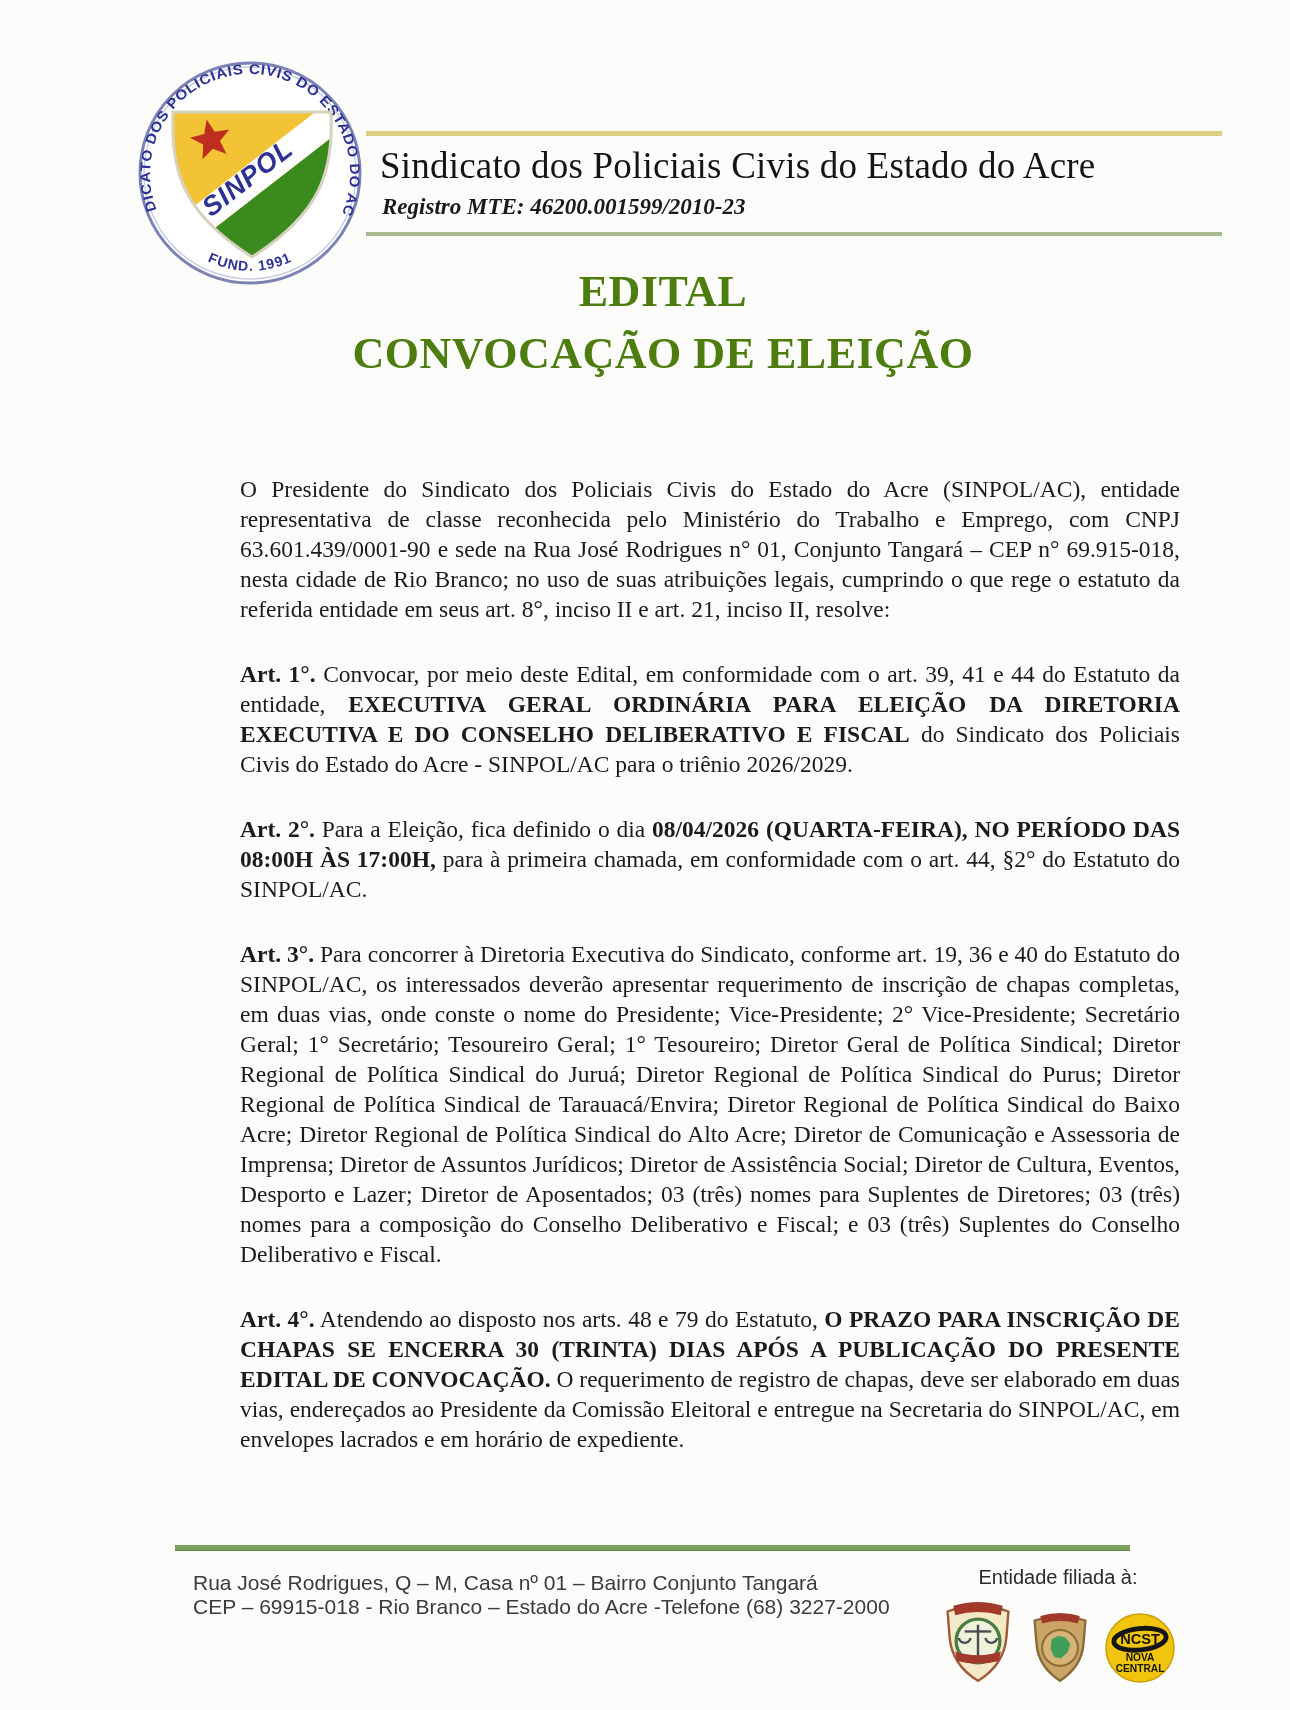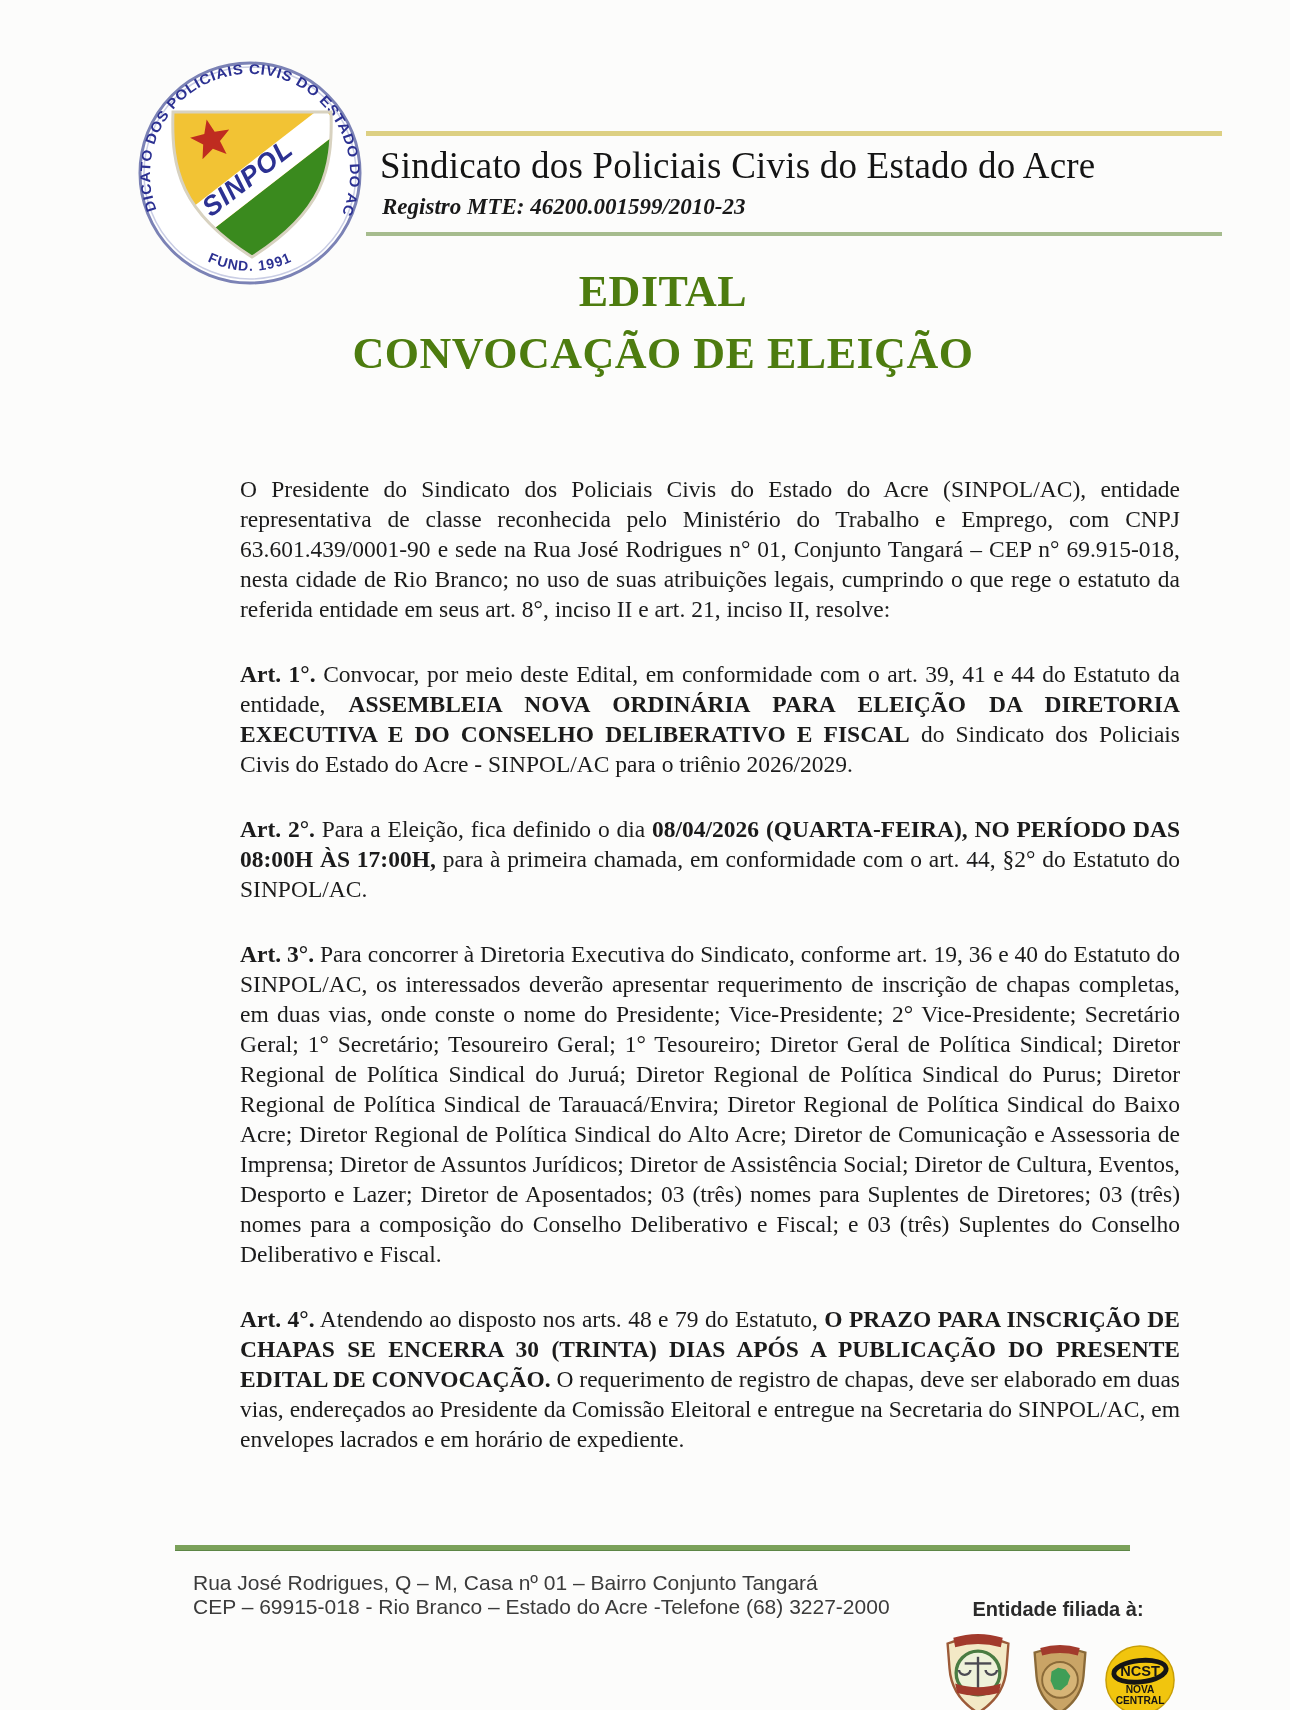--- a/index.html
+++ b/index.html
@@ -48,21 +48,21 @@
   }
   .footer-address{
     position:absolute;left:193px;top:1571px;
     font-family:"Liberation Sans", sans-serif;
     font-size:21px;line-height:23.7px;color:#3b3b3b;
   }
   .affiliation{
     position:absolute;left:928px;top:1566px;width:260px;
     font-family:"Liberation Sans", sans-serif;text-align:center;
   }
-  .affiliation-label{font-size:20px;font-weight:bold;color:#2a2a2a;margin-top:32px;}
+  .affiliation-label{font-size:20px;font-weight:normal;color:#2a2a2a;}
   .affiliation-logos{
     margin-top:7px;display:flex;justify-content:center;
     align-items:flex-end;gap:13px;
   }
   svg text{font-family:"Liberation Sans", sans-serif;}
 </style>
 </head>
 <body>
 
 <div class="page">
@@ -99,21 +99,21 @@
   </svg>
 
   <div class="org-name">Sindicato dos Policiais Civis do Estado do Acre</div>
   <div class="registry">Registro MTE: 46200.001599/2010-23</div>
 
   <div class="doc-title doc-title1">EDITAL</div>
   <div class="doc-title doc-title2">CONVOCAÇÃO DE ELEIÇÃO</div>
 
   <div class="doc-body">
       <p><span>O Presidente do Sindicato dos Policiais Civis do Estado do Acre (SINPOL/AC), entidade representativa de classe reconhecida pelo Ministério do Trabalho e Emprego, com CNPJ 63.601.439/0001-90 e sede na Rua José Rodrigues n° 01, Conjunto Tangará – CEP n° 69.915-018, nesta cidade de Rio Branco; no uso de suas atribuições legais, cumprindo o que rege o estatuto da referida entidade em seus art. 8°, inciso II e art. 21, inciso II, resolve:</span></p>
-      <p><b>Art. 1°.</b><span> Convocar, por meio deste Edital, em conformidade com o art. 39, 41 e 44 do Estatuto da entidade, </span><b>ASSEMBLEIA NOVA ORDINÁRIA PARA ELEIÇÃO DA DIRETORIA EXECUTIVA E DO CONSELHO DELIBERATIVO E FISCAL</b><span> do Sindicato dos Policiais Civis do Estado do Acre - SINPOL/AC para o triênio 2026/2029.</span></p>
+      <p><b>Art. 1°.</b><span> Convocar, por meio deste Edital, em conformidade com o art. 39, 41 e 44 do Estatuto da entidade, </span><b>EXECUTIVA GERAL ORDINÁRIA PARA ELEIÇÃO DA DIRETORIA EXECUTIVA E DO CONSELHO DELIBERATIVO E FISCAL</b><span> do Sindicato dos Policiais Civis do Estado do Acre - SINPOL/AC para o triênio 2026/2029.</span></p>
       <p><b>Art. 2°.</b><span> Para a Eleição, fica definido o dia </span><b>08/04/2026 (QUARTA-FEIRA), NO PERÍODO DAS 08:00H ÀS 17:00H,</b><span> para à primeira chamada, em conformidade com o art. 44, §2° do Estatuto do SINPOL/AC.</span></p>
       <p><b>Art. 3°.</b><span> Para concorrer à Diretoria Executiva do Sindicato, conforme art. 19, 36 e 40 do Estatuto do SINPOL/AC, os interessados deverão apresentar requerimento de inscrição de chapas completas, em duas vias, onde conste o nome do Presidente; Vice-Presidente; 2° Vice-Presidente; Secretário Geral; 1° Secretário; Tesoureiro Geral; 1° Tesoureiro; Diretor Geral de Política Sindical; Diretor Regional de Política Sindical do Juruá; Diretor Regional de Política Sindical do Purus; Diretor Regional de Política Sindical de Tarauacá/Envira; Diretor Regional de Política Sindical do Baixo Acre; Diretor Regional de Política Sindical do Alto Acre; Diretor de Comunicação e Assessoria de Imprensa; Diretor de Assuntos Jurídicos; Diretor de Assistência Social; Diretor de Cultura, Eventos, Desporto e Lazer; Diretor de Aposentados; 03 (três) nomes para Suplentes de Diretores; 03 (três) nomes para a composição do Conselho Deliberativo e Fiscal; e 03 (três) Suplentes do Conselho Deliberativo e Fiscal.</span></p>
       <p><b>Art. 4°.</b><span> Atendendo ao disposto nos arts. 48 e 79 do Estatuto, </span><b>O PRAZO PARA INSCRIÇÃO DE CHAPAS SE ENCERRA 30 (TRINTA) DIAS APÓS A PUBLICAÇÃO DO PRESENTE EDITAL DE CONVOCAÇÃO.</b><span> O requerimento de registro de chapas, deve ser elaborado em duas vias, endereçados ao Presidente da Comissão Eleitoral e entregue na Secretaria do SINPOL/AC, em envelopes lacrados e em horário de expediente.</span></p>
     </div>
 
   <div class="footer-rule"></div>
 
   <div class="footer-address">
       <div>Rua José Rodrigues, Q – M, Casa nº 01 – Bairro Conjunto Tangará</div>
       <div>CEP – 69915-018 - Rio Branco – Estado do Acre -Telefone (68) 3227-2000</div>

